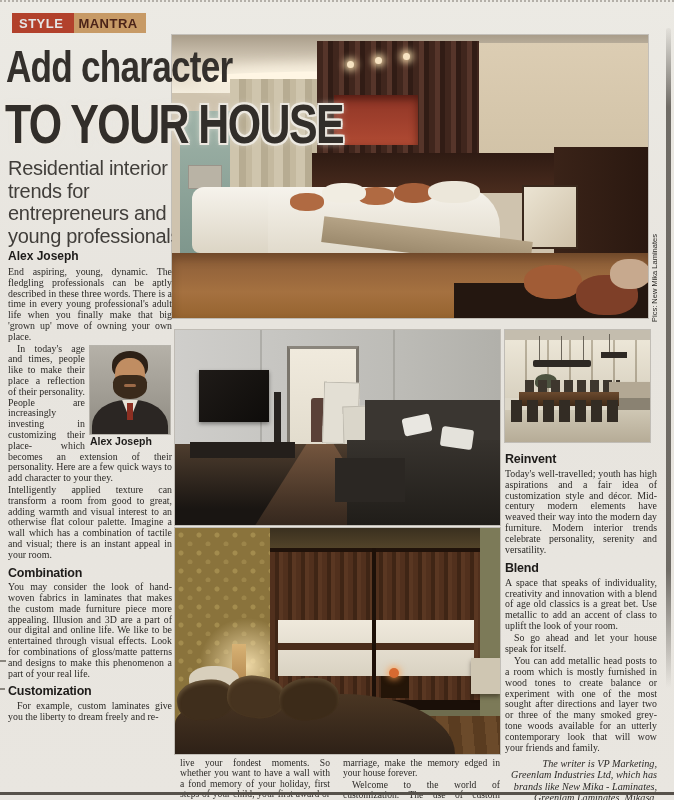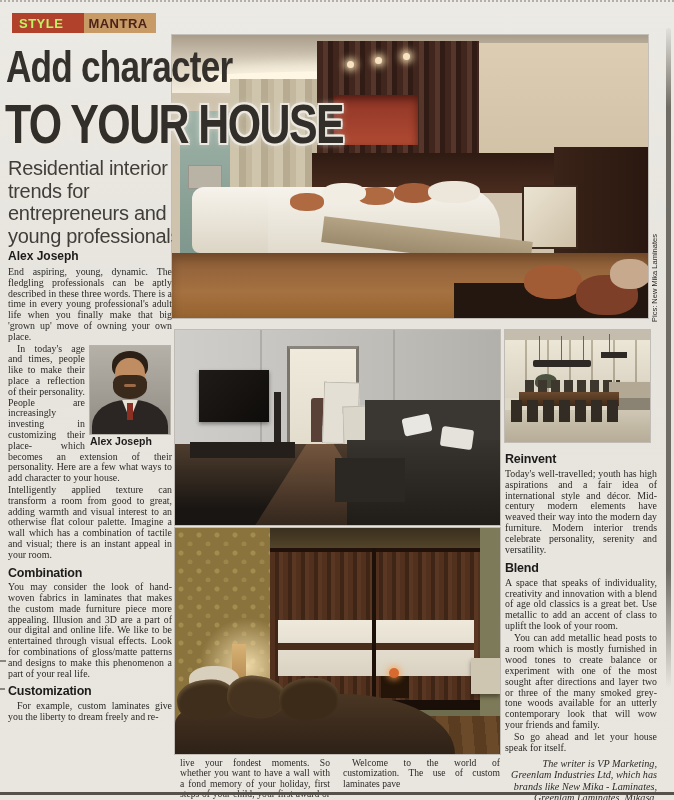--- a/index.html
+++ b/index.html
@@ -5,21 +5,21 @@
   html,body{margin:0;padding:0;width:674px;height:800px;overflow:hidden;}
   body{background:#e9e6e0;font-family:"Liberation Serif",serif;color:#2e2c29;}
   .page{position:relative;width:674px;height:800px;background:
     linear-gradient(180deg,#eceae4 0%,#e7e4de 40%,#e9e6e0 100%);}
   .abs{position:absolute;}
   .ph{position:absolute;overflow:hidden;box-shadow:0 0 0 1px rgba(120,115,105,.35);}
   .ph div{position:absolute;}
   
   .badge{display:flex;font-family:"Liberation Sans",sans-serif;font-weight:bold;
     font-size:13px;letter-spacing:.5px;line-height:1;}
-  .badge .style{background:#b2412c;color:#bef264;padding:4px 21px 3px 7px;}
+  .badge .style{background:#b2412c;color:#e5e5e5;padding:4px 11px 3px 7px;}
   .badge .mantra{background:#c79a66;color:#4b2318;padding:4px 8px 3px 4px;}
   
   .hl1{font-family:"Liberation Sans",sans-serif;font-weight:700;font-size:44px;
     color:#34302c;transform:scaleX(.8);transform-origin:left top;letter-spacing:-1px;
     white-space:nowrap;z-index:6;}
   .hl2{font-family:"Liberation Sans",sans-serif;font-weight:800;font-size:55px;
     color:#322e2a;transform:scaleX(.78);transform-origin:left top;letter-spacing:-2px;
     white-space:nowrap;z-index:6;
     text-shadow:2px 0 0 #ece8e0,-2px 0 0 #ece8e0,0 2px 0 #ece8e0,0 -2px 0 #ece8e0,
       2px 2px 0 #ece8e0,-2px 2px 0 #ece8e0,2px -2px 0 #ece8e0,-2px -2px 0 #ece8e0,
@@ -167,42 +167,43 @@
         <div style="left:22px;top:5px;width:36px;height:28px;border-radius:50% 50% 42% 42%;background:#2c2016;"></div>
         <div style="left:25px;top:12px;width:30px;height:34px;border-radius:46%;background:#c08d62;"></div>
         <div style="left:23px;top:29px;width:34px;height:24px;border-radius:30% 30% 50% 50%;background:#3a2a1b;"></div>
         <div style="left:34px;top:38px;width:12px;height:3px;border-radius:2px;background:#9c6a47;"></div>
         <div style="left:2px;top:54px;width:76px;height:38px;border-radius:45% 45% 0 0/26px 26px 0 0;background:#2b2623;"></div>
         <div style="left:32px;top:54px;width:16px;height:20px;clip-path:polygon(0 0,100% 0,50% 100%);background:#e7e2d6;"></div>
         <div style="left:37px;top:57px;width:6px;height:17px;background:#8c2f22;"></div>
       </div>
       <div class="cap">Alex Joseph</div>
     </div>
-    <p class="ind">In today's age and times, people like to make their place a reflection of their personality. People are increasingly investing in customizing their place- which becomes an extension of their personality. Here are a few what ways to add character to your house.</p>
+    <p class="ind">In today's age and times, people like to make their place a reflection of their personality. People are increasingly investing in customizing their place- which becomes an extension of their personality. Here are a few quick ways to add character to your they.</p>
     <p>Intelligently applied texture can transform a room from good to great, adding warmth and visual interest to an otherwise flat colour palette. Imagine a wall which has a combination of tactile and visual; there is an instant appeal in your room.</p>
     <h3>Combination</h3>
     <p>You may consider the look of hand-woven fabrics in laminates that makes the custom made furniture piece more appealing. Illusion and 3D are a part of our digital and online life. We like to be entertained through visual effects. Look for combinations of gloss/matte patterns and designs to make this phenomenon a part of your real life.</p>
     <h3>Customization</h3>
     <p class="ind">For example, custom laminates give you the liberty to dream freely and re-</p>
   </div>
 
   <div class="abs col" style="left:180px;top:758px;width:150px;font-size:9.6px;">
     <p>live your fondest moments. So whether you want to have a wall with a fond memory of your holiday, first steps of your child, your first award or your</p>
   </div>
   <div class="abs col" style="left:343px;top:758px;width:157px;font-size:9.6px;">
+    <p>marriage, make the memory edged in your house forever.</p>
     <p class="ind">Welcome to the world of customization. The use of custom laminates pave</p>
   </div>
 
   <div class="abs col" style="left:505px;top:447px;width:152px;line-height:1.1;">
     <h3>Reinvent</h3>
-    <p>Today's well-travelled; youth has high aspirations and a fair idea of international style and décor. Mid-century modern elements have weaved their way into the modern day furniture. Modern interior trends celebrate personality, serenity and versatility.</p>
+    <p>Today's well-travelled; youth has high aspirations and a fair idea of customization style and décor. Mid-century modern elements have weaved their way into the modern day furniture. Modern interior trends celebrate personality, serenity and versatility.</p>
     <h3>Blend</h3>
     <p>A space that speaks of individuality, creativity and innovation with a blend of age old classics is a great bet. Use metallic to add an accent of class to uplift the look of your room.</p>
+    <p class="ind">So go ahead and let your house speak for itself.</p>
     <p class="ind">You can add metallic head posts to a room which is mostly furnished in wood tones to create balance or experiment with one of the most sought after directions and layer two or three of the many smoked grey-tone woods available for an utterly contemporary look that will wow your friends and family.</p>
-    <p class="ind">So go ahead and let your house speak for itself.</p>
     <div class="writer">The writer is VP Marketing, Greenlam Industries Ltd, which has brands like New Mika - Laminates, Greenlam Laminates, Mikasa, Decowood in its portfolio</div>
   </div>
 
   <div class="abs botrule" style="left:0;top:792px;width:674px;height:3px;"></div>
 
   <div class="abs" style="left:0;top:660px;width:6px;height:2px;background:#8a867e;"></div>
   <div class="abs" style="left:0;top:688px;width:5px;height:2px;background:#8a867e;"></div>
 
 </div>
 

